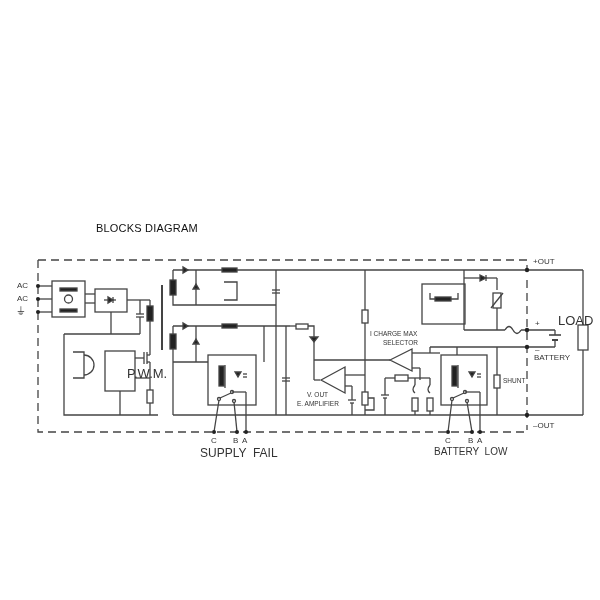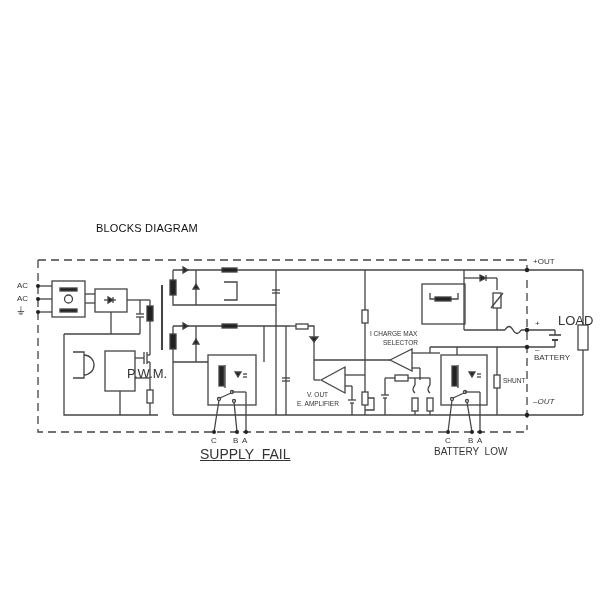--- a/index.html
+++ b/index.html
@@ -230,27 +230,27 @@
 
 <div style="position:absolute;left:370px;top:330px;font-size:6.5px;color:#333;">I CHARGE MAX</div>
 <div style="position:absolute;left:383px;top:339px;font-size:6.5px;color:#333;">SELECTOR</div>
 
 <div style="position:absolute;left:307px;top:391px;font-size:6.5px;color:#333;">V. OUT</div>
 <div style="position:absolute;left:297px;top:400px;font-size:6.5px;color:#333;">E. AMPLIFIER</div>
 
 <div style="position:absolute;left:503px;top:377px;font-size:6.5px;color:#333;">SHUNT</div>
 
 <div style="position:absolute;left:533px;top:257px;font-size:8px;color:#333;">+OUT</div>
-<div style="position:absolute;left:533px;top:397px;font-size:8px;color:#333;font-style:italic;">–OUT</div>
+<div style="position:absolute;left:533px;top:421px;font-size:8px;color:#333;">–OUT</div>
 <div style="position:absolute;left:535px;top:319px;font-size:8px;color:#333;">+</div>
 <div style="position:absolute;left:535px;top:345px;font-size:8px;color:#333;">–</div>
 <div style="position:absolute;left:534px;top:353px;font-size:8px;color:#333;">BATTERY</div>
 <div style="position:absolute;left:558px;top:313px;font-size:13px;color:#333;">LOAD</div>
 
 <div style="position:absolute;left:211px;top:436px;font-size:8px;color:#333;">C</div>
 <div style="position:absolute;left:233px;top:436px;font-size:8px;color:#333;">B</div>
 <div style="position:absolute;left:242px;top:436px;font-size:8px;color:#333;">A</div>
-<div style="position:absolute;left:200px;top:446px;font-size:14px;color:#333;white-space:pre;text-decoration:underline;">SUPPLY  FAIL</div>
+<div style="position:absolute;left:200px;top:446px;font-size:12px;color:#333;white-space:pre;">SUPPLY  FAIL</div>
 
 <div style="position:absolute;left:445px;top:436px;font-size:8px;color:#333;">C</div>
 <div style="position:absolute;left:468px;top:436px;font-size:8px;color:#333;">B</div>
 <div style="position:absolute;left:477px;top:436px;font-size:8px;color:#333;">A</div>
 <div style="position:absolute;left:434px;top:446px;font-size:10px;color:#333;white-space:pre;">BATTERY  LOW</div>
 
 </body></html>

